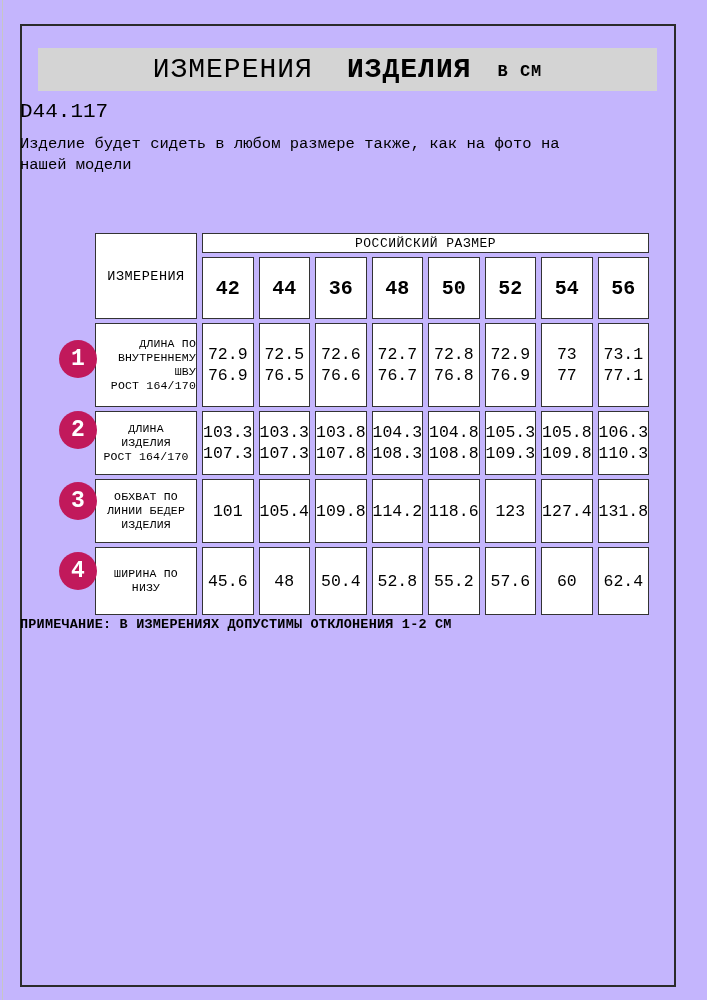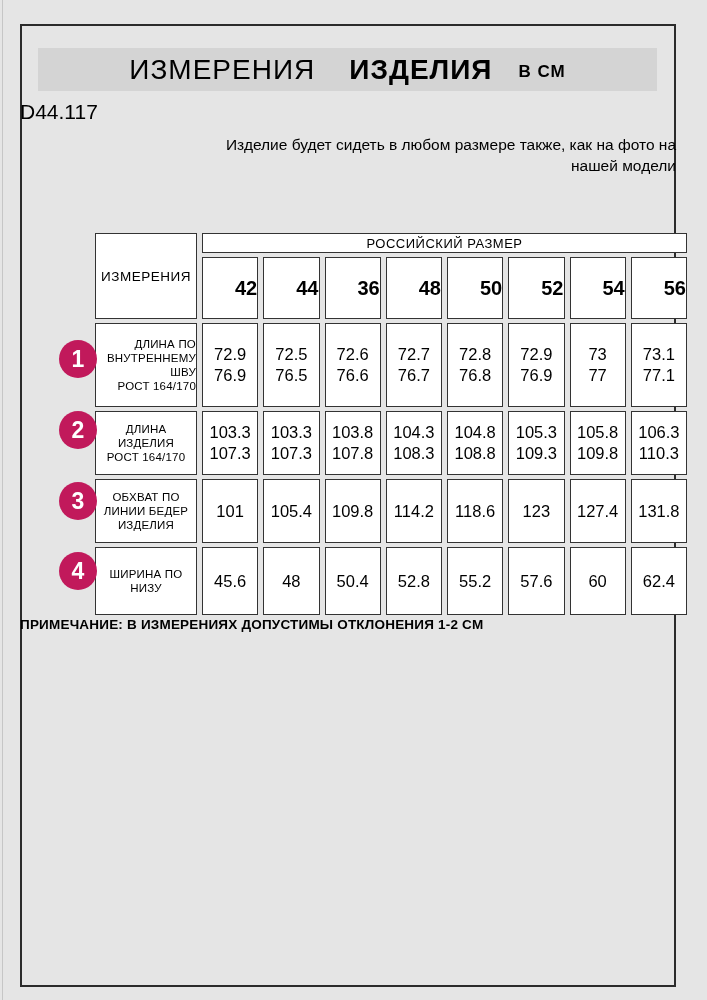--- a/index.html
+++ b/index.html
@@ -4,40 +4,40 @@
 <style>
   :root{
     --marker:#c1195b;
     --bar-bg:#d4d4d4;
     --line:#333333;
     --frame:#2b2b2b;
   }
   *{margin:0;padding:0;box-sizing:border-box;}
   html,body{background:#ffffff;}
   body{font-family:"Liberation Sans", sans-serif;color:#000;}
-  .page{position:relative;width:707px;height:1000px;background:#e5e5e5;overflow:hidden;}
+  .page{position:relative;width:707px;height:1000px;background:#c4b5fd;overflow:hidden;font-family:Liberation Mono, monospace;}
 
   .edge-line{position:absolute;left:2px;top:0;width:1px;height:1000px;background:#c6c6c6;}
 
   .frame{position:absolute;left:20px;top:24px;width:656px;height:963px;border:2px solid var(--frame);}
 
   .title-bar{position:absolute;left:38px;top:48px;width:619px;height:43px;background:var(--bar-bg);
     display:flex;align-items:center;justify-content:center;}
   .title-main{font-size:28px;letter-spacing:1px;}
   .title-emphasis{font-size:28px;font-weight:bold;letter-spacing:1px;margin-left:34px;}
   .title-units{font-size:17px;font-weight:600;letter-spacing:1px;margin-left:26px;position:relative;top:2px;}
 
   .product-code{position:absolute;left:20px;top:100px;width:656px;font-size:21px;}
-  .product-desc{position:absolute;left:20px;top:134px;width:656px;text-align:right;font-size:15.5px;line-height:21px;white-space:pre-line;}
+  .product-desc{position:absolute;left:20px;top:134px;width:656px;text-align:left;font-size:15.5px;line-height:21px;white-space:pre-line;}
 
   .size-table{position:absolute;left:90px;top:229px;border-collapse:separate;border-spacing:5px 4px;}
   .size-table td{border:1.5px solid var(--line);text-align:center;vertical-align:middle;background:#fff;margin-left:29px;}
   td.corner-cell{width:102px;font-size:13.5px;letter-spacing:.5px;}
   td.group-cell{height:20px;font-size:13px;letter-spacing:.5px;}
-  td.size-cell{width:45px;height:62px;font-size:20px;font-weight:bold;padding-left:32px;}
+  td.size-cell{width:45px;height:62px;font-size:20px;font-weight:bold;}
   td.label-cell{font-size:11.5px;line-height:14px;white-space:pre-line;letter-spacing:.2px;}
   td.value-cell{font-size:16.5px;line-height:21px;white-space:pre-line;}
 
   .marker{position:absolute;left:59px;width:38px;height:38px;border-radius:50%;background:var(--marker);
     color:#fff;font-weight:bold;font-size:23px;display:flex;align-items:center;justify-content:center;}
 
   .note{position:absolute;left:20px;top:617px;width:656px;text-align:left;font-size:13.5px;font-weight:bold;letter-spacing:.2px;}
 </style>
 </head>
 <body>

